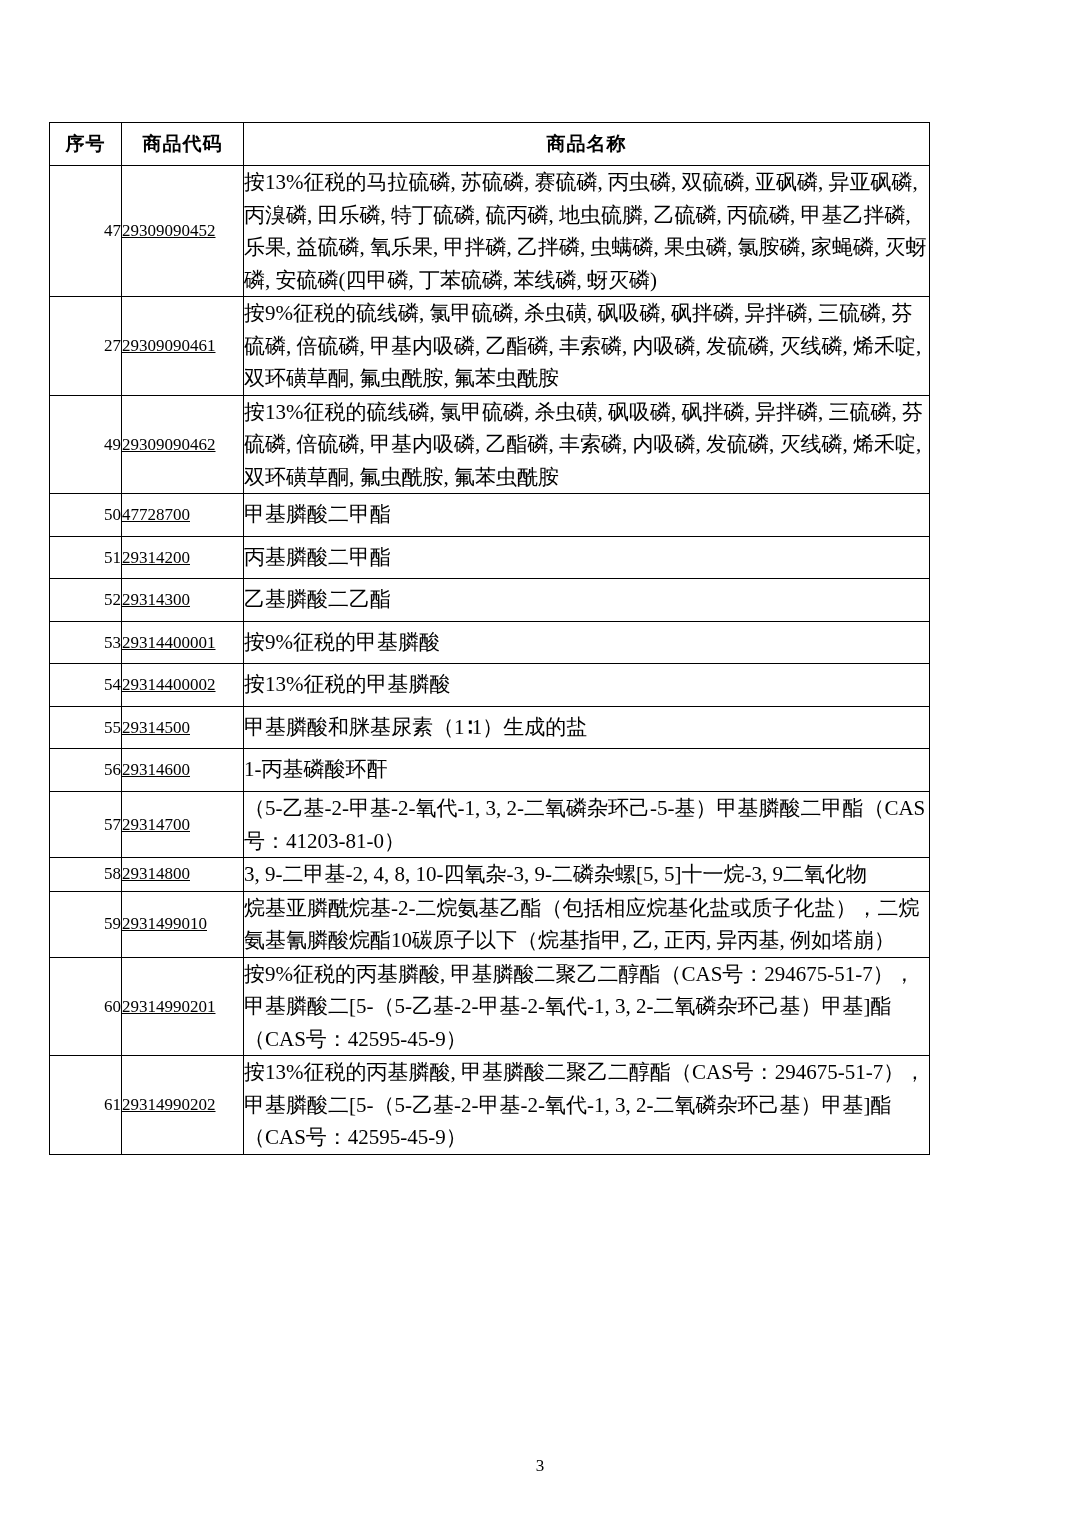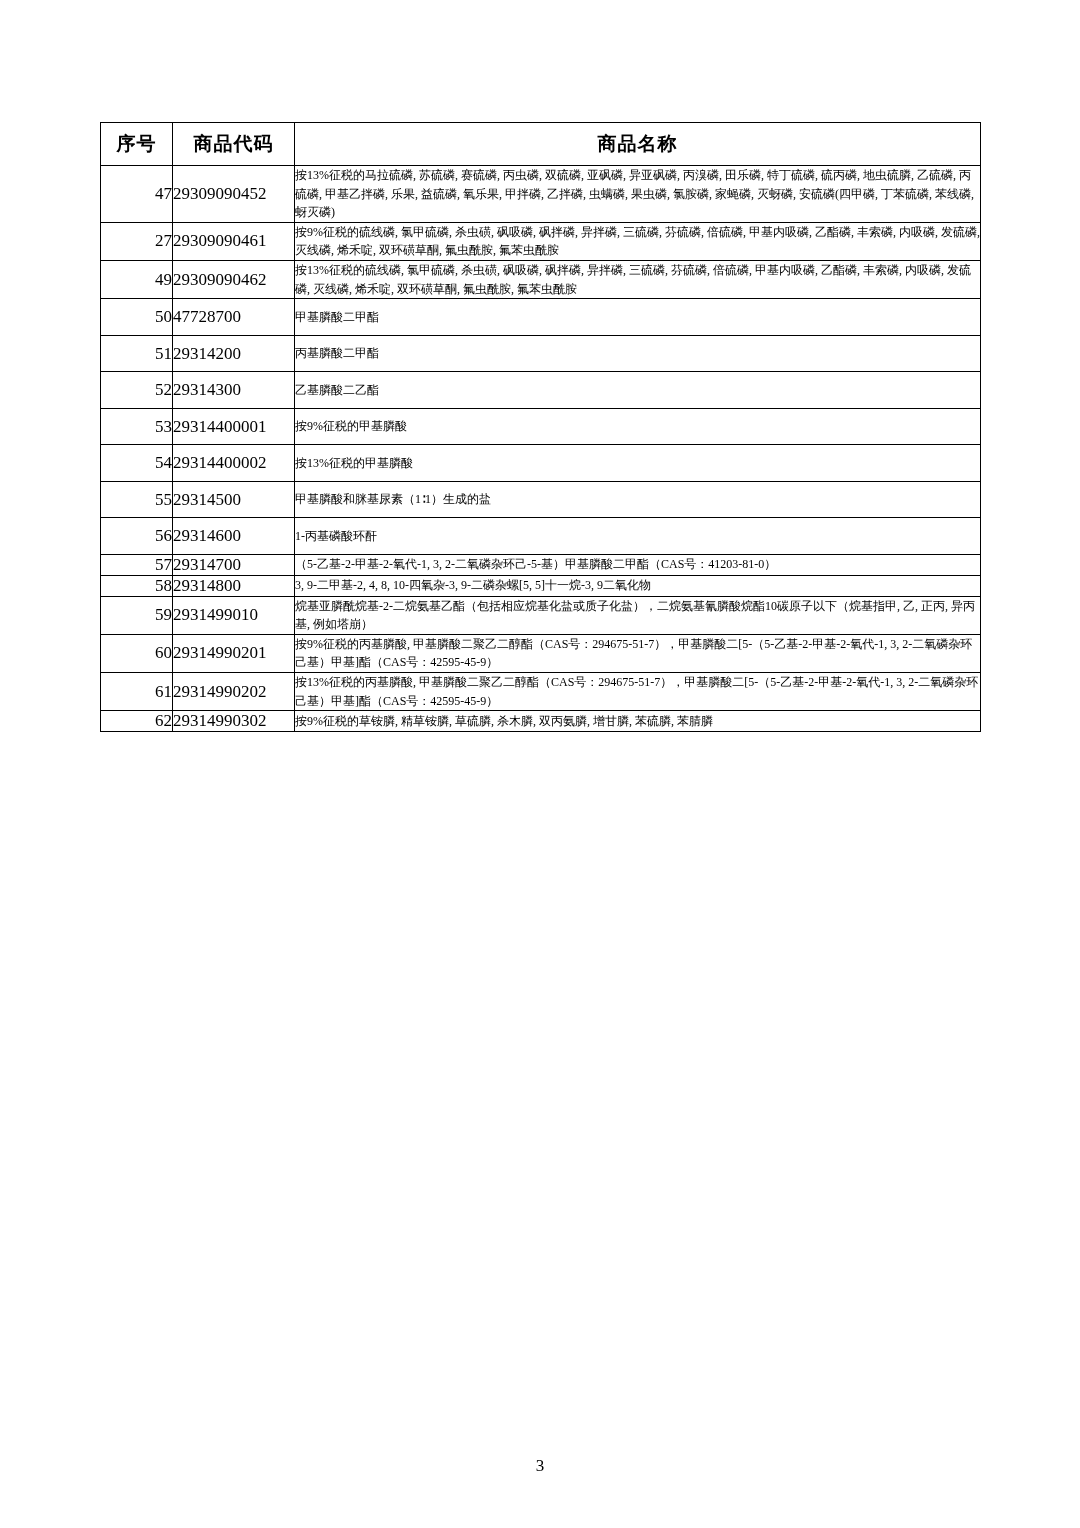--- a/index.html
+++ b/index.html
@@ -11,21 +11,21 @@
     width: 1080px;
     height: 1528px;
     font-family: "Liberation Serif", "DejaVu Serif", serif;
     color: #000000;
     position: relative;
   }
   .page {
     width: 1080px;
     height: 1528px;
     box-sizing: border-box;
-    padding: 122px 100px 0 100px;
+    padding: 122px 100px 0 49px;
     position: relative;
     border-radius: 17px;
   }
   table.goods-table {
     width: 880px;
     border-collapse: collapse;
     table-layout: fixed;
   }
   table.goods-table th,
   table.goods-table td {
@@ -47,24 +47,25 @@
   td.seq {
     text-align: right;
     font-size: 17px;
     padding: 4px 0;
   }
   td.code {
     text-align: left;
     font-size: 17px;
     padding: 4px 0 4px 6px;
     white-space: nowrap;
+    text-decoration: underline;
   }
   td.name {
     text-align: left;
-    font-size: 12px;
+    font-size: 21px;
     line-height: 1.55;
     padding: 7px 8px 7px 10px;
   }
   tr.single td.name,
   tr.single td.seq,
   tr.single td.code {
     padding-top: 5px;
     padding-bottom: 5px;
     line-height: 1.5;
     margin-top: 12px;
@@ -165,22 +166,17 @@
       <tr>
         <td class="seq">60</td>
         <td class="code">29314990201</td>
         <td class="name">按9%征税的丙基膦酸, 甲基膦酸二聚乙二醇酯（CAS号：294675-51-7），甲基膦酸二[5-（5-乙基-2-甲基-2-氧代-1, 3, 2-二氧磷杂环己基）甲基]酯（CAS号：42595-45-9）</td>
       </tr>
       <tr>
         <td class="seq">61</td>
         <td class="code">29314990202</td>
         <td class="name">按13%征税的丙基膦酸, 甲基膦酸二聚乙二醇酯（CAS号：294675-51-7），甲基膦酸二[5-（5-乙基-2-甲基-2-氧代-1, 3, 2-二氧磷杂环己基）甲基]酯（CAS号：42595-45-9）</td>
       </tr>
-      <tr>
-        <td class="seq">62</td>
-        <td class="code">29314990302</td>
-        <td class="name">按9%征税的草铵膦, 精草铵膦, 草硫膦, 杀木膦, 双丙氨膦, 增甘膦, 苯硫膦, 苯腈膦</td>
-      </tr>
     </tbody>
   </table>
 
   <div class="page-number">3</div>
 </div>
 
 </body></html>

